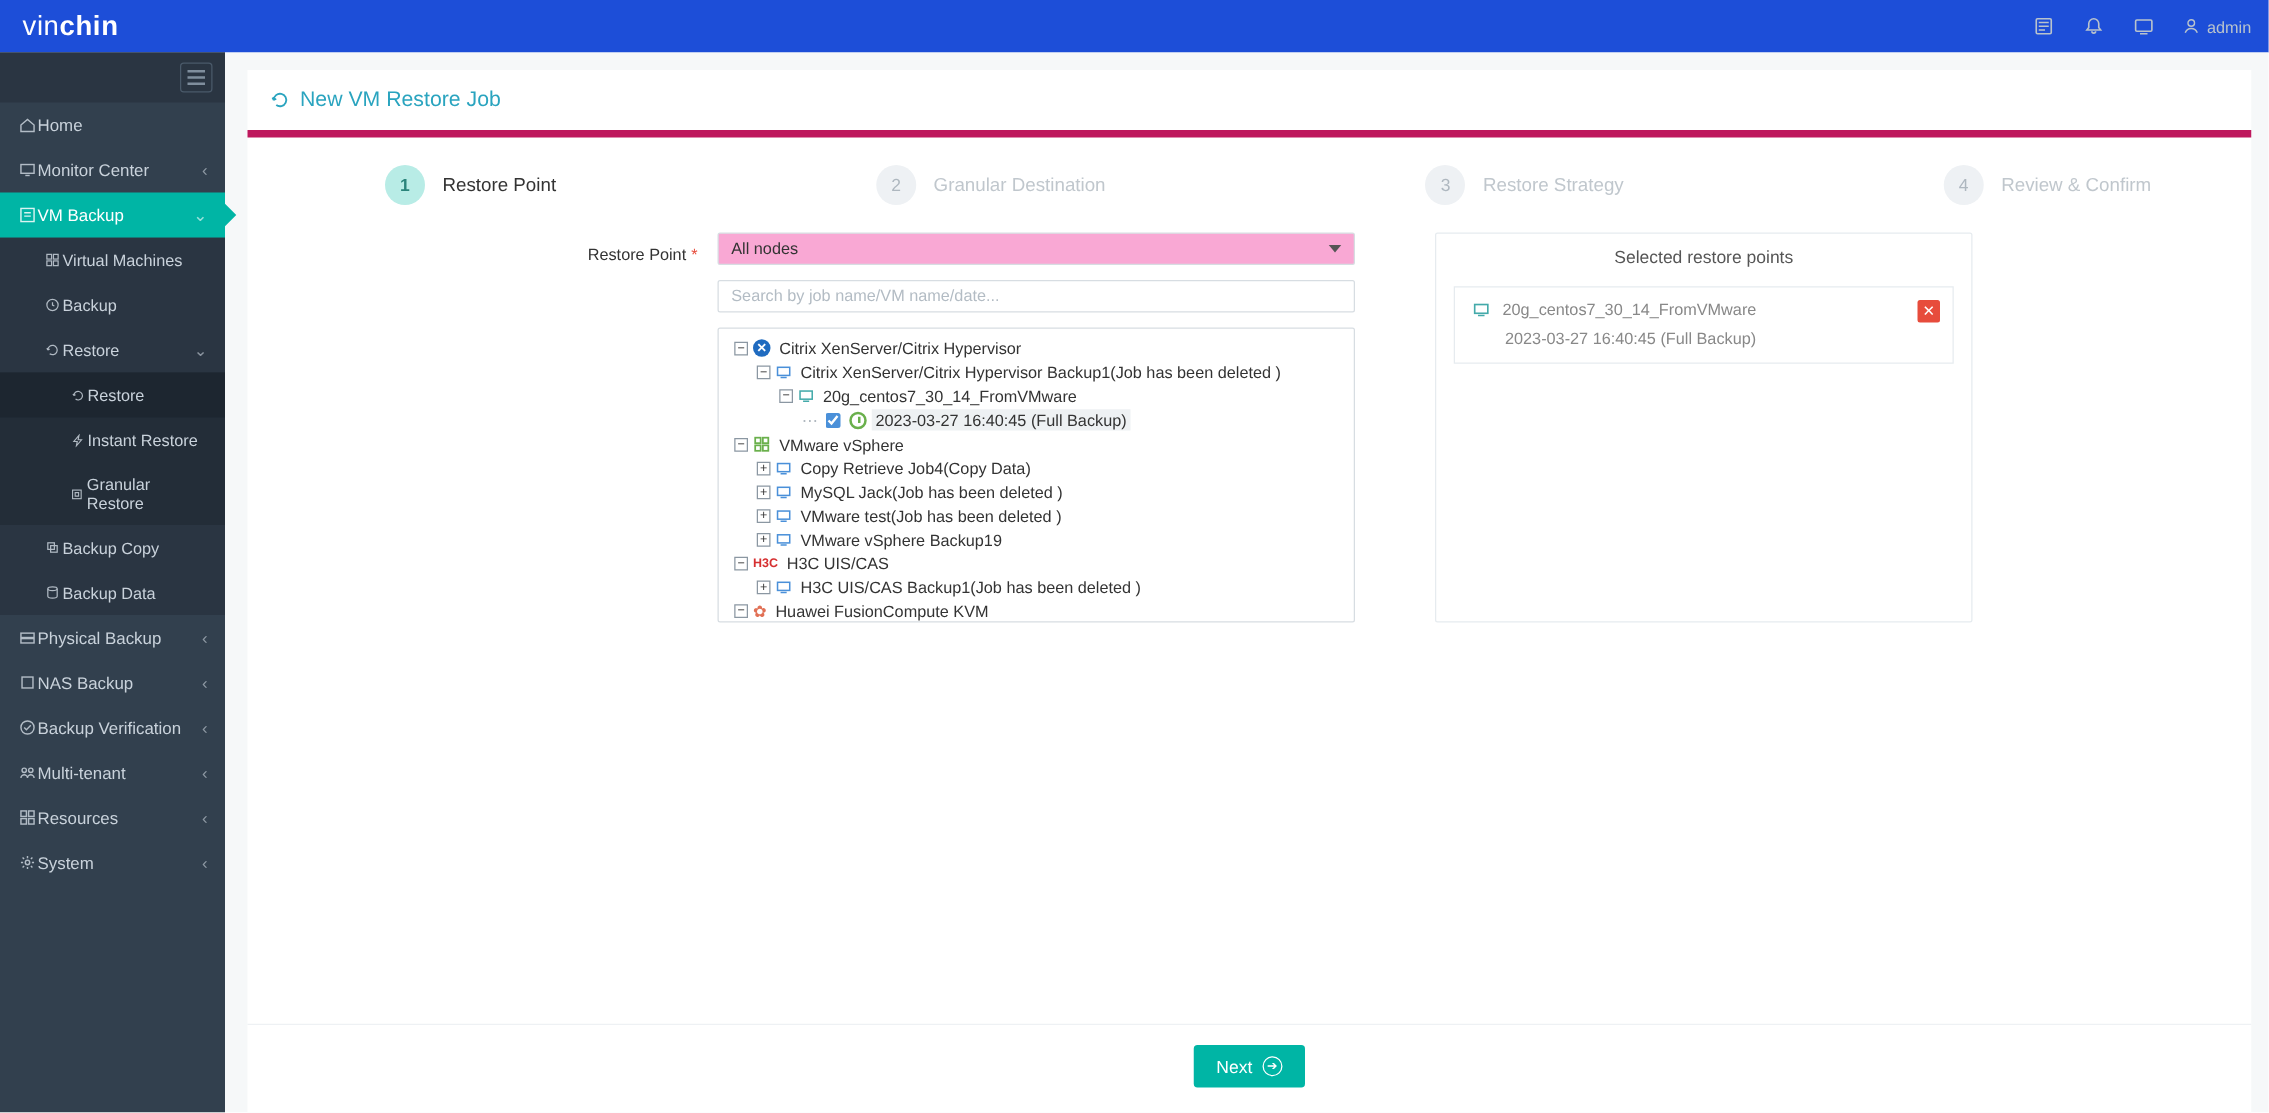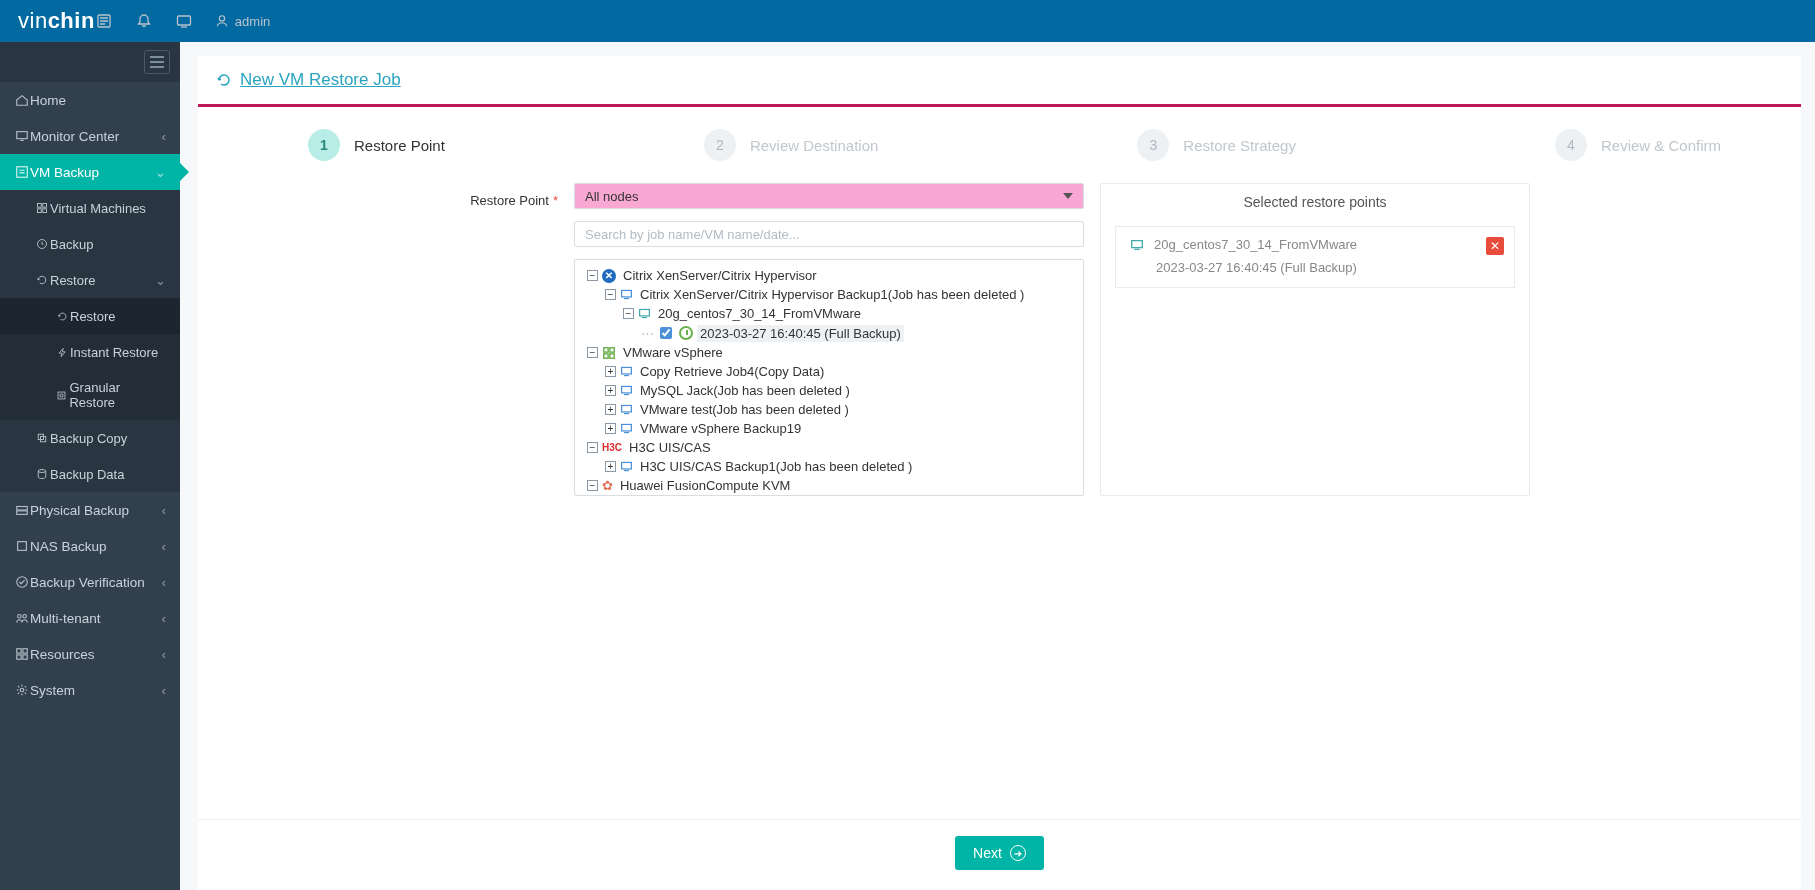--- a/index.html
+++ b/index.html
@@ -14,22 +14,22 @@
     --page-bg: #f1f4f6;
   }
   * { box-sizing: border-box; }
   body {
     margin:0; padding:0; font-family: "Segoe UI", Arial, sans-serif;
     background:#fff; font-size:13px; color:#333;
     width:1815px; height:890px; overflow:hidden;
   }
   
   .topbar {
-    height:42px; background:#0369a1; color:#fff;
-    display:flex; align-items:center; justify-content:flex-start;
+    height:42px; background:#1d4ed8; color:#fff;
+    display:flex; align-items:center; justify-content:space-between;
     padding:0 14px 0 18px;
   }
   .brand { font-size:22px; font-weight:300; letter-spacing:.5px; }
   .brand b { font-weight:600; }
   .top-icons { display:flex; gap:22px; align-items:center; color:#b9c3cc; }
   .top-icons .ico { width:18px; height:18px; display:inline-flex; align-items:center; justify-content:center; cursor:pointer; }
   .top-user { display:flex; align-items:center; gap:6px; color:#b9c3cc; font-size:13px; cursor:pointer;}
   svg { display:block; }
 
   
@@ -64,23 +64,22 @@
 
   .nav-ico { width:16px; height:16px; opacity:.85; display:inline-flex; align-items:center; justify-content:center;}
 
   
   .main { flex:1; background:#f6f8f9; display:flex; flex-direction:column; overflow:hidden;}
   .page {
     margin:14px 14px 0 18px; background:#fff; flex:1; display:flex; flex-direction:column;
     min-height:0;
   }
   .page-header {
-    padding:14px 18px; border-bottom:3px solid #be185d; display:flex; align-items:center; gap:8px;
+    padding:14px 18px; border-bottom:6px solid #be185d; display:flex; align-items:center; gap:8px;
     color:#2aa4bf;
-    text-decoration:underline;
   }
   .page-header .title { color:#2aa4bf; font-size:17px; font-weight:400; }
 
   
   .wizard { display:flex; justify-content:space-between; padding:22px 80px 18px 110px; }
   .step { display:flex; align-items:center; gap:14px; }
   .step-num {
     width:32px; height:32px; border-radius:50%; background:#eef1f4; color:#aeb7bf;
     display:flex; align-items:center; justify-content:center; font-size:14px;
   }
@@ -134,21 +133,21 @@
   }
   .snap-ico::after {
     content:""; position:absolute; left:5px; top:2px; width:2px; height:5px; background:#6ab04c;
   }
   .tn label { cursor:pointer; padding:1px 3px; }
   .tn.highlight label { background:#eef1f3; }
   .chk { width:12px; height:12px; accent-color:#4a90d9; }
 
   .right-panel {
     flex:1; border:1px solid #e6ebef; border-radius:2px; min-width:0;
-    display:flex; flex-direction:column; max-width:430px;
+    display:flex; flex-direction:column; max-width:430px;margin-left:48px;
   }
   .right-panel .hdr {
     text-align:center; padding:10px 8px; color:#555; font-size:14px;
   }
   .sel-item {
     border:1px solid #e6ebef; margin:6px 14px; position:relative; padding:10px 14px 12px 14px;
   }
   .sel-item .line1 { display:flex; align-items:center; gap:10px; color:#888; }
   .sel-item .vmico { color:#4aa; }
   .sel-item .line2 { color:#888; padding-left:26px; margin-top:8px; }
@@ -394,21 +393,21 @@
         <span class="title">New VM Restore Job</span>
       </div>
 
       <div class="wizard">
         <div class="step active">
           <div class="step-num">1</div>
           <div class="step-label">Restore Point</div>
         </div>
         <div class="step">
           <div class="step-num">2</div>
-          <div class="step-label">Review Destination</div>
+          <div class="step-label">Granular Destination</div>
         </div>
         <div class="step">
           <div class="step-num">3</div>
           <div class="step-label">Restore Strategy</div>
         </div>
         <div class="step">
           <div class="step-num">4</div>
           <div class="step-label">Review &amp; Confirm</div>
         </div>
       </div>

